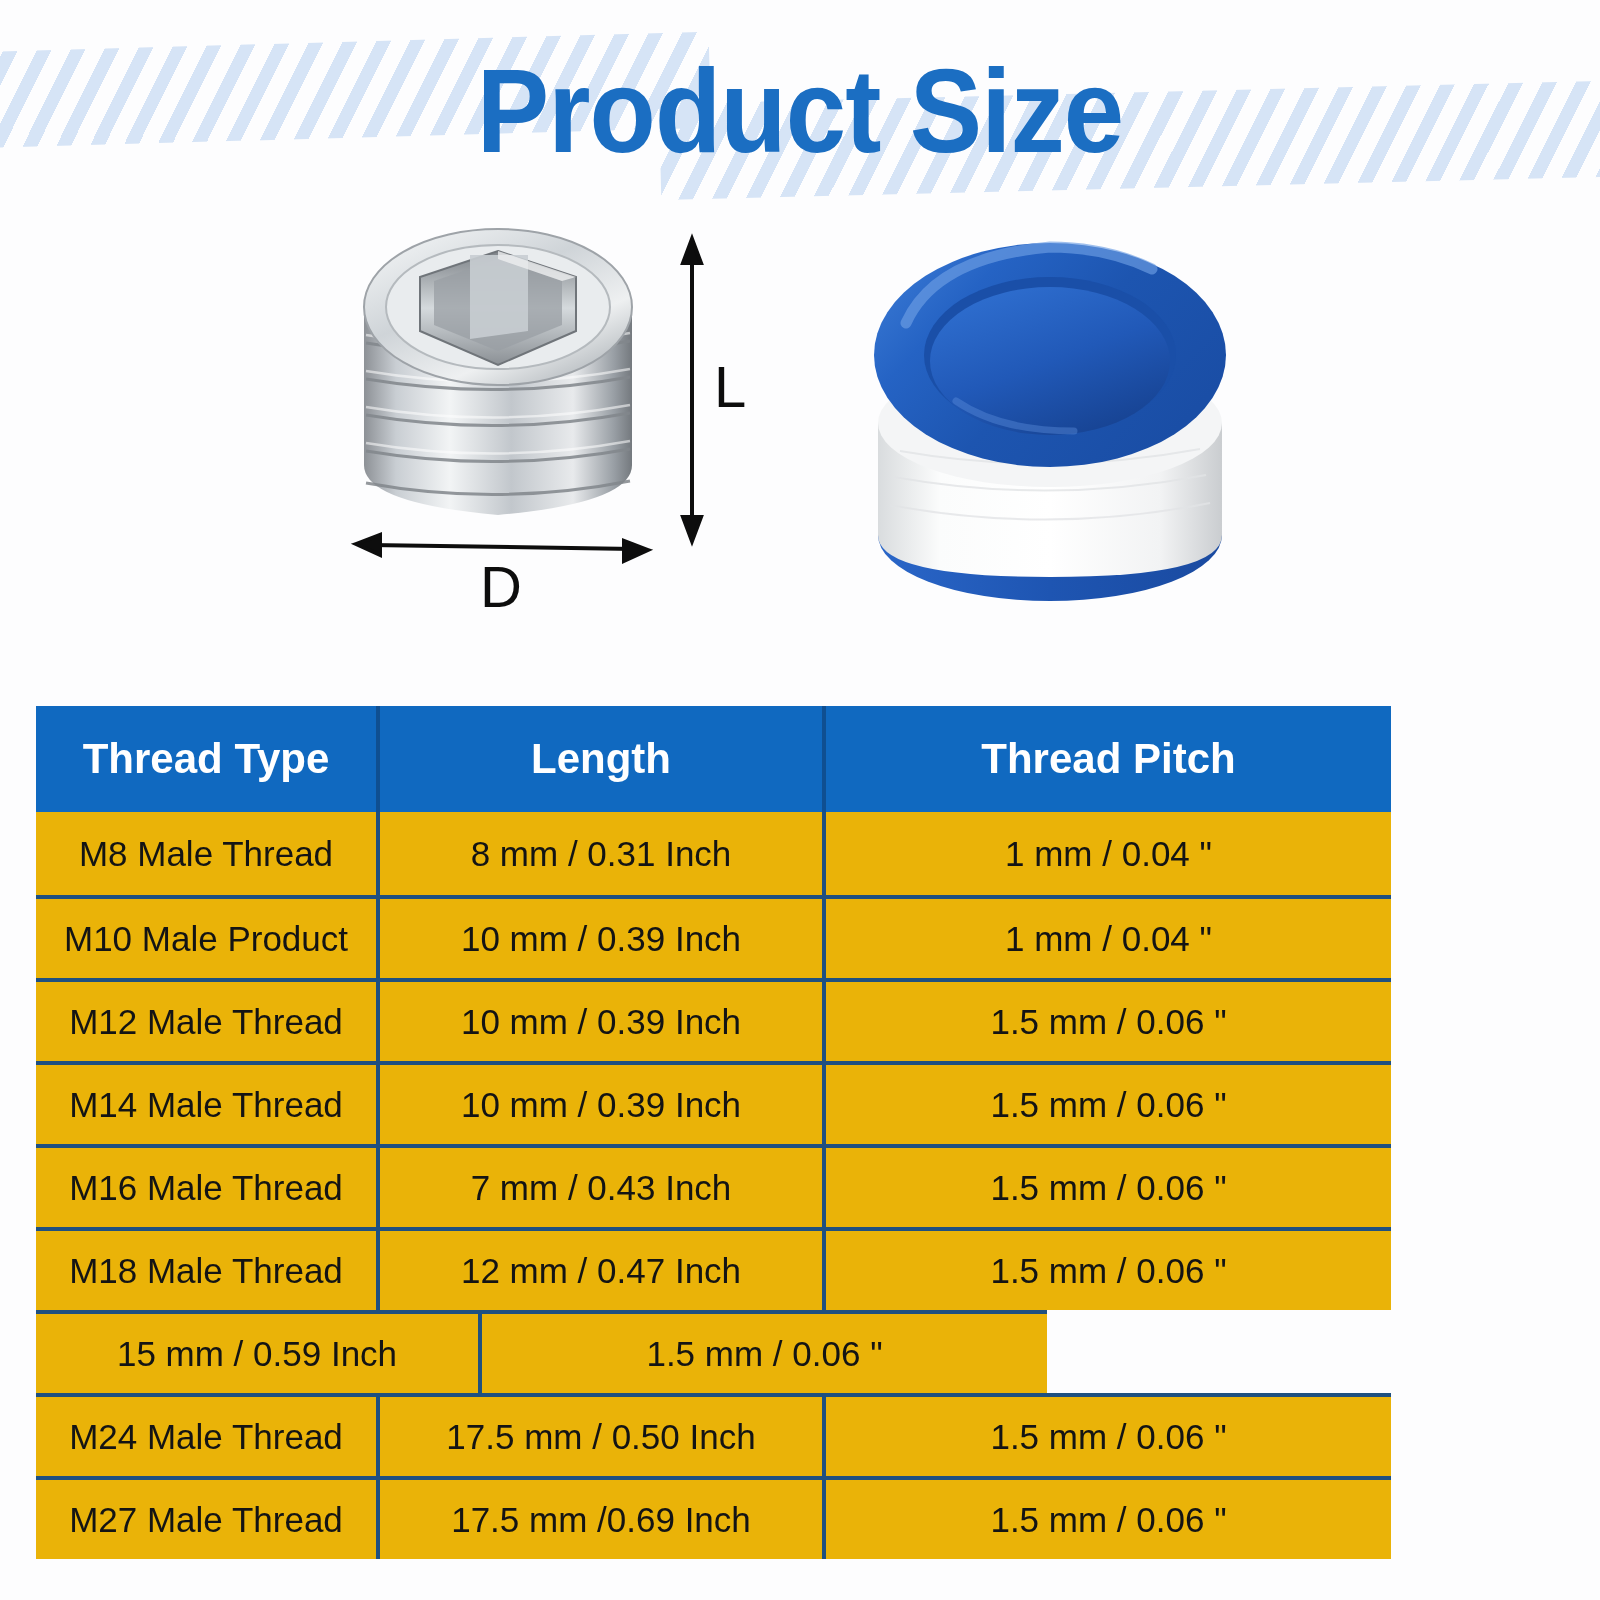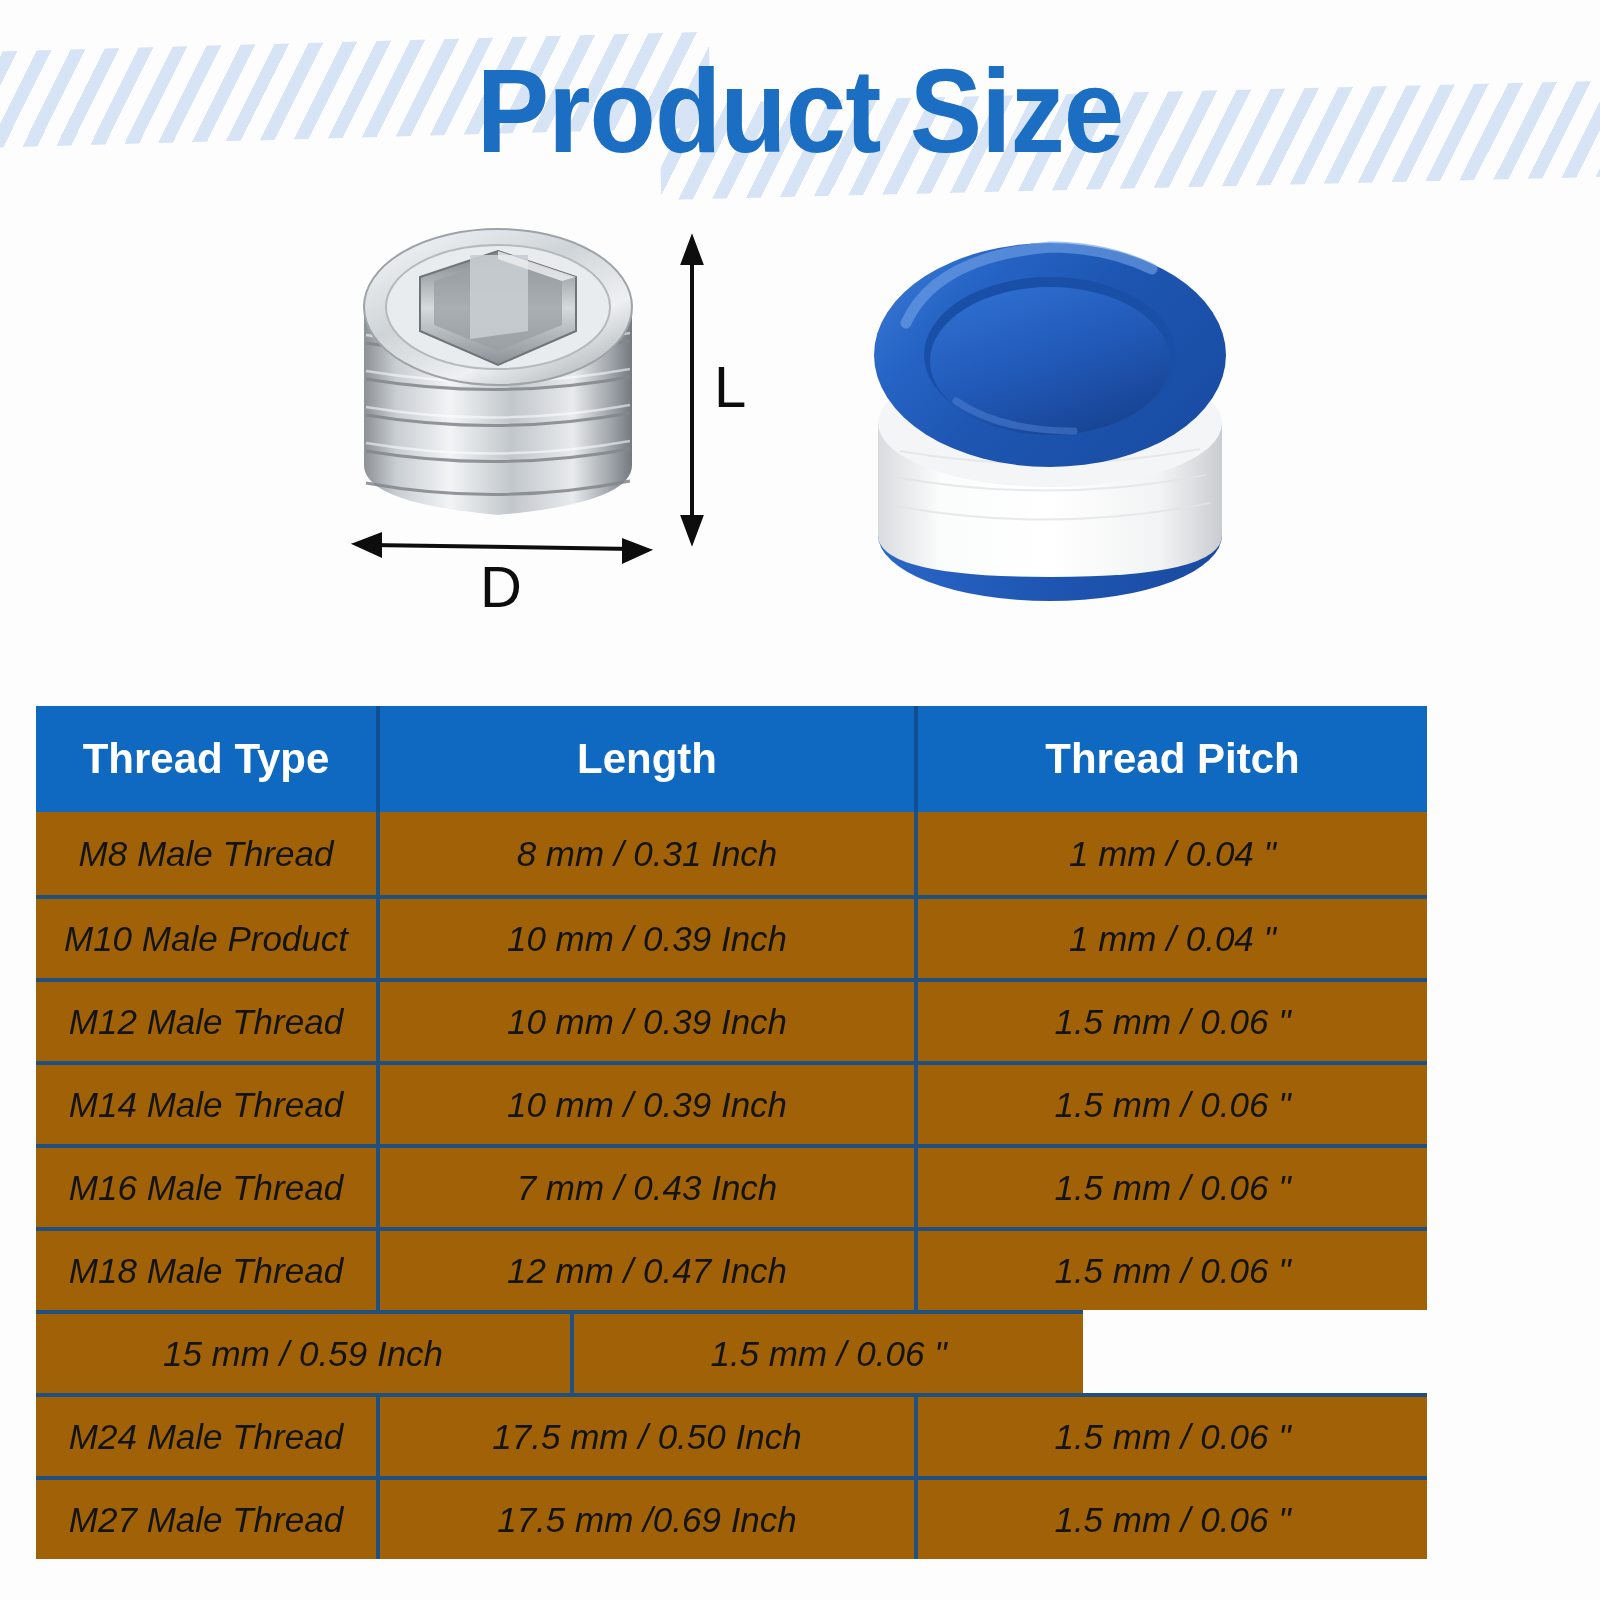--- a/index.html
+++ b/index.html
@@ -75,37 +75,36 @@
   .thead .tcell {
     background:#1069c0;
     color:#ffffff;
     font-weight:bold;
     font-size:42px;
     height:106px;
   }
   .thead .tcell:not(:last-child) { border-right:4px solid #0f4f91; }
 
   .tbody .trow .tcell {
-    background:#a16207;
+    background:#eab308;
     color:#141414;
     font-size:35px;
     height:83px;
-    font-style:italic;
   }
   .tbody .trow .tcell:not(:last-child) { border-right:4px solid #1f5080; }
   .tbody .trow + .trow .tcell { border-top:4px solid #1f5080; }
 
   .tcell {
     display:flex; align-items:center; justify-content:center;
     text-align:center;
     white-space:nowrap;
   }
   .col-a { width:344px; }
-  .col-b { width:538px; }
-  .col-c { width:509px;text-align:center; }
+  .col-b { width:446px; }
+  .col-c { width:565px;text-align:center; }
 </style>
 </head>
 <body>
 
 <div class="page">
 
   <div class="title-area">
     <div class="stripe-band left"></div>
     <div class="stripe-band right"></div>
     <div class="title">Product Size</div>

